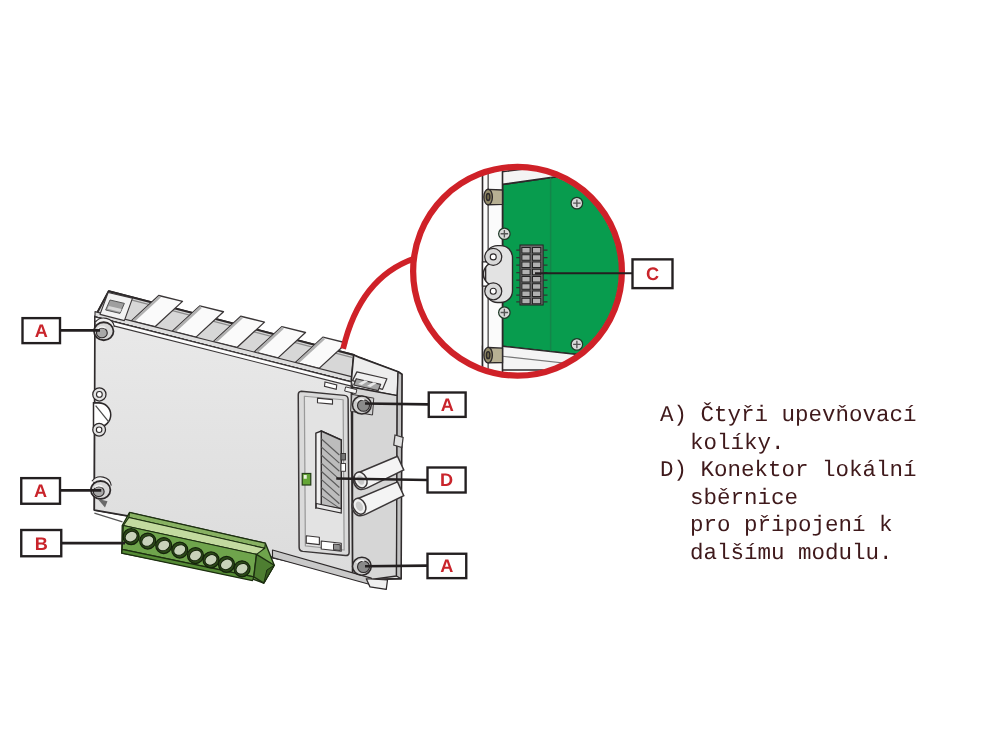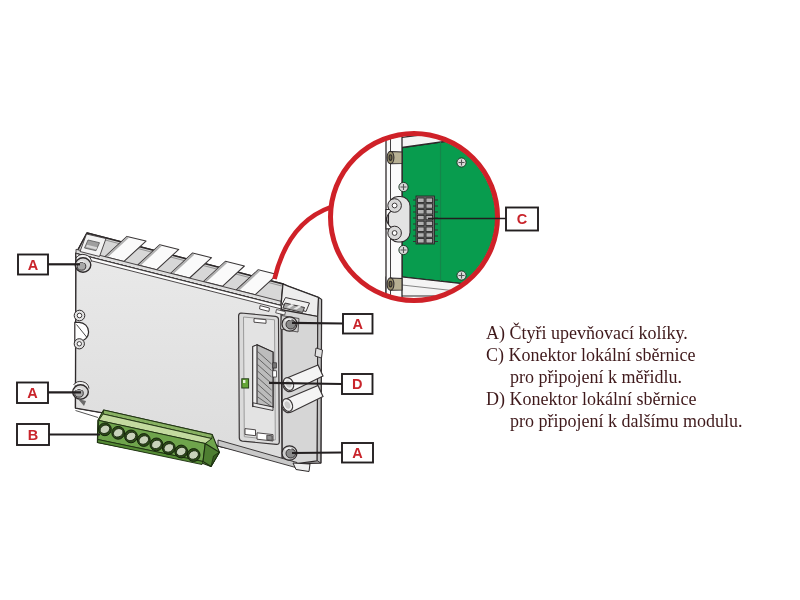--- a/index.html
+++ b/index.html
@@ -1,16 +1,16 @@
 <!DOCTYPE html>
 <html><head>
 <meta charset="utf-8">
 <style>
 html,body{margin:0;padding:0;background:#ffffff;width:800px;height:600px;overflow:hidden;}
-.legend{position:absolute;left:486px;top:322px;font-family:Liberation Serif, serif;
+.legend{position:absolute;left:528px;top:322px;font-family:Liberation Mono, monospace;
   font-size:18px;line-height:22px;color:#3f191b;}
 .legend div{padding-left:24px;text-indent:-24px;}
 </style>
 </head>
 <body>
 <svg width="800" height="600" viewBox="0 0 800 600" style="position:absolute;left:0;top:0" font-family="Liberation Sans, sans-serif">
 <defs>
   <clipPath id="circleClip">
         <circle cx="414" cy="217" r="81.5"></circle>
       </clipPath>
@@ -321,15 +321,14 @@
   <text x="33" y="439.8">B</text>
   <text x="357.8" y="328.8">A</text>
   <text x="357.3" y="389.2">D</text>
   <text x="357.5" y="457.8">A</text>
   <text x="522" y="224.2">C</text>
 </g>
 </svg>
 
 <div class="legend">
 <div>A) Čtyři upevňovací kolíky.</div>
-<div>C) Konektor lokální sběrnice<br>pro připojení k měřidlu.</div>
 <div>D) Konektor lokální sběrnice<br>pro připojení k dalšímu modulu.</div>
 </div>
 
 </body></html>

